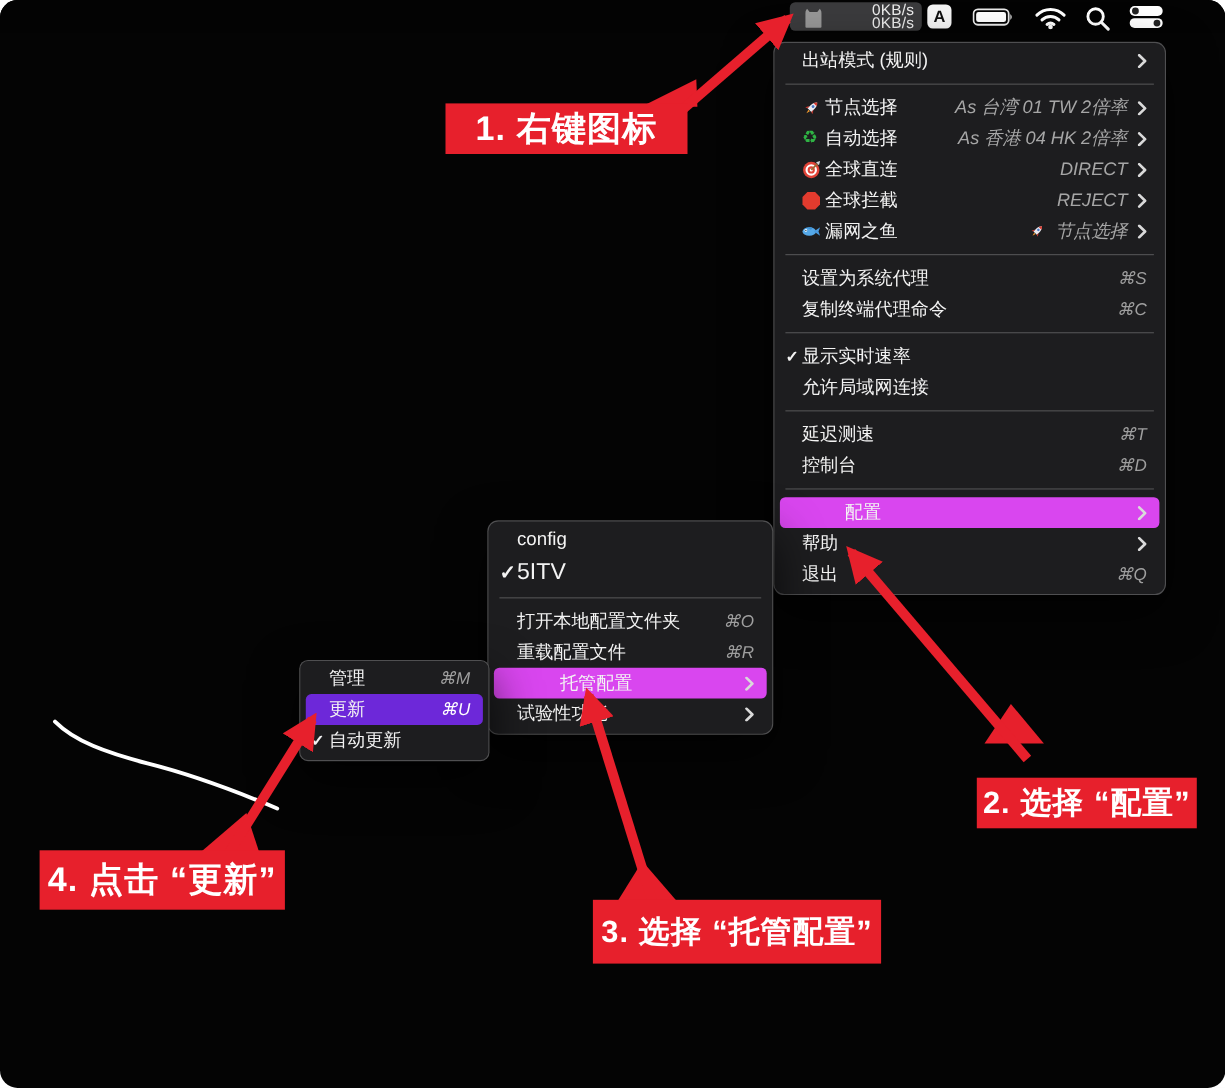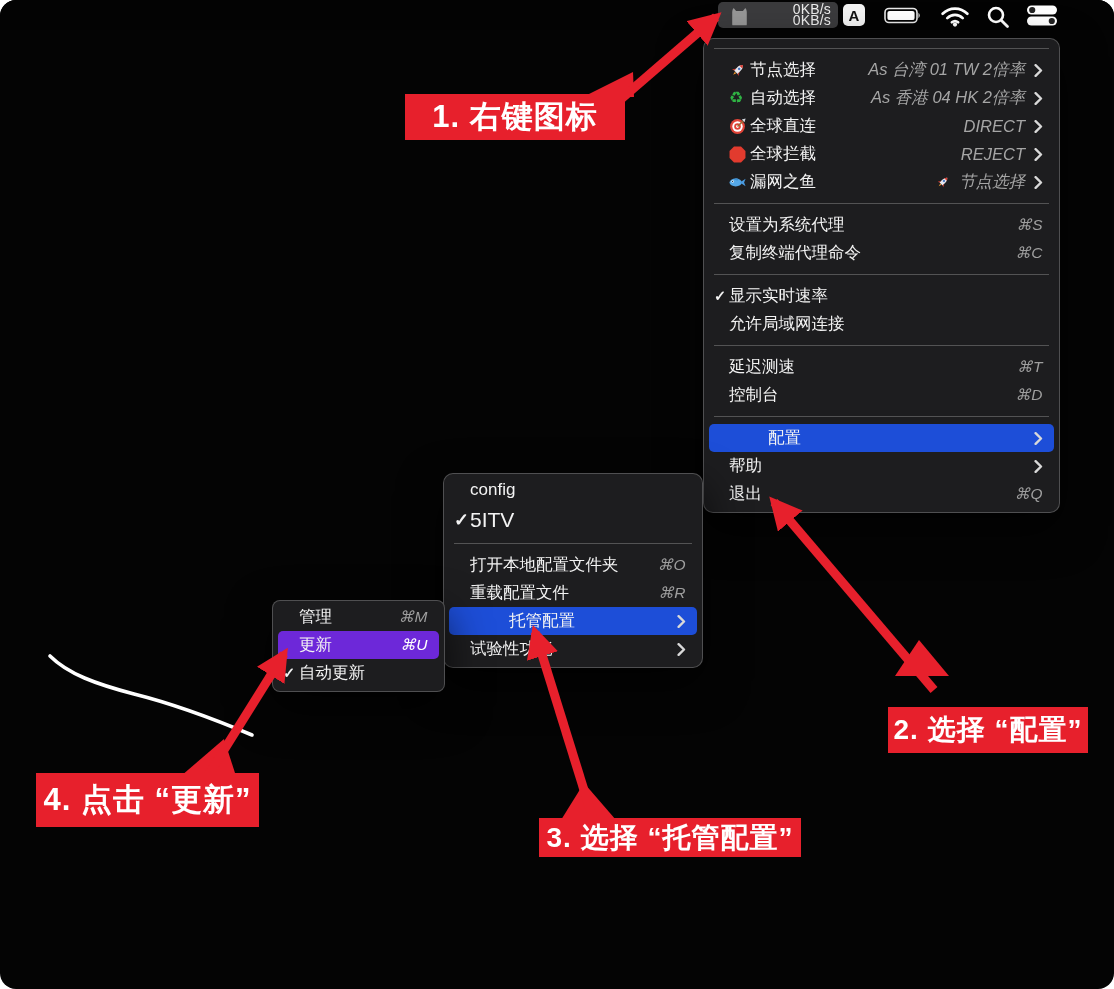--- a/index.html
+++ b/index.html
@@ -14,40 +14,40 @@
   .batt{left:884px;top:7px;width:40px;height:17px;}
   .wifi{left:938px;top:5px;width:34px;height:22px;}
   .mag{left:985px;top:5px;width:26px;height:23px;}
   .cc{left:1026px;top:5px;width:32px;height:21px;}
   
   .menu{position:absolute;box-sizing:border-box;background:#1d1d1f;border:1px solid rgba(150,150,150,.42);border-radius:10px;padding:2px 5px 4px 5px;box-shadow:0 16px 44px rgba(0,0,0,.72);}
   .mainmenu{left:703px;top:38px;width:357px;z-index:10;}
   .cfgmenu{left:443px;top:473px;width:260px;z-index:20;}
   .hostmenu{left:272px;top:600px;width:173px;z-index:30;border-radius:8px;}
   .row{display:flex;align-items:center;height:28px;padding:0 11px 0 5px;border-radius:5px;color:#f3f3f3;font-size:16.5px;white-space:nowrap;}
-  .row.hl{background:#1d4ed8;padding-left:44px;}
+  .row.hl{background:#d946ef;padding-left:44px;}
   .row.blue{background:#6d28d9;}
   .ck{width:15px;flex:none;font-size:14.5px;font-weight:600;color:#f3f3f3;}
   .cfgmenu .ck,.hostmenu .ck{width:16px;}
   .ic{width:21px;flex:none;display:flex;align-items:center;}
   .rt{margin-left:auto;display:flex;align-items:center;gap:9px;font-style:italic;}
   .vl{color:#a6a6a6;}
   .sc{color:#9f9f9f;font-size:15.5px;letter-spacing:.5px;}
   .blue .sc{color:#ffffff;}
   .sep{height:1px;margin:7px 5px;background:rgba(255,255,255,.24);}
   .recy{color:#2fb344;font-size:16px;line-height:16px;}
   .row-config{font-size:17px;}
   .row-5itv{height:32px;font-size:21px;}
   .row-5itv .ck{font-size:18px;}
   
   .overlay{position:absolute;left:0;top:0;z-index:40;pointer-events:none;}
   .note{position:absolute;z-index:60;background:#e7202c;color:#ffffff;font-weight:bold;display:flex;align-items:center;justify-content:center;letter-spacing:1px;}
   .note1{left:405px;top:94px;width:220px;height:46px;font-size:31px;}
   .note2{left:888px;top:707px;width:200px;height:46px;font-size:28px;}
-  .note3{left:539px;top:818px;width:262px;height:39px;font-size:28px;}
+  .note3{left:539px;top:818px;width:262px;height:58px;font-size:28px;}
   .note4{left:36px;top:773px;width:223px;height:54px;font-size:31px;}
 </style>
 </head>
 <body>
 
 <svg width="0" height="0" style="position:absolute">
   <defs>
     <g id="sym-rocket">
       <g transform="rotate(45 8 8)">
         <path d="M8 0.8 C9.8 2.4 10.3 4.5 10.3 6.5 L10.3 10.2 L5.7 10.2 L5.7 6.5 C5.7 4.5 6.2 2.4 8 0.8 Z" fill="#e9e9ef"></path>
@@ -124,20 +124,29 @@
       <svg width="32" height="21" viewBox="0 0 32 21">
         <rect x="1" y="0.5" width="30" height="9" rx="4.5" fill="#ffffff"></rect>
         <circle cx="6.2" cy="5" r="3.1" fill="#222222"></circle>
         <rect x="1" y="11.5" width="30" height="9" rx="4.5" fill="#ffffff"></rect>
         <circle cx="25.8" cy="16" r="3.1" fill="#222222"></circle>
       </svg>
     </div>
   </div>
 
   <div class="menu mainmenu">
+    <div class="row">
+      <span class="ck"></span>
+      <span>出站模式 (规则)</span>
+      <span class="rt">
+          <svg width="9" height="13" viewBox="0 0 9 13">
+            <use href="#sym-chev"></use>
+          </svg>
+        </span>
+    </div>
     <div class="sep"></div>
     <div class="row">
       <span class="ck"></span>
       <span class="ic">
           <svg width="17" height="17" viewBox="0 0 16 16">
             <use href="#sym-rocket"></use>
           </svg>
         </span>
       <span>节点选择</span>
       <span class="rt">

